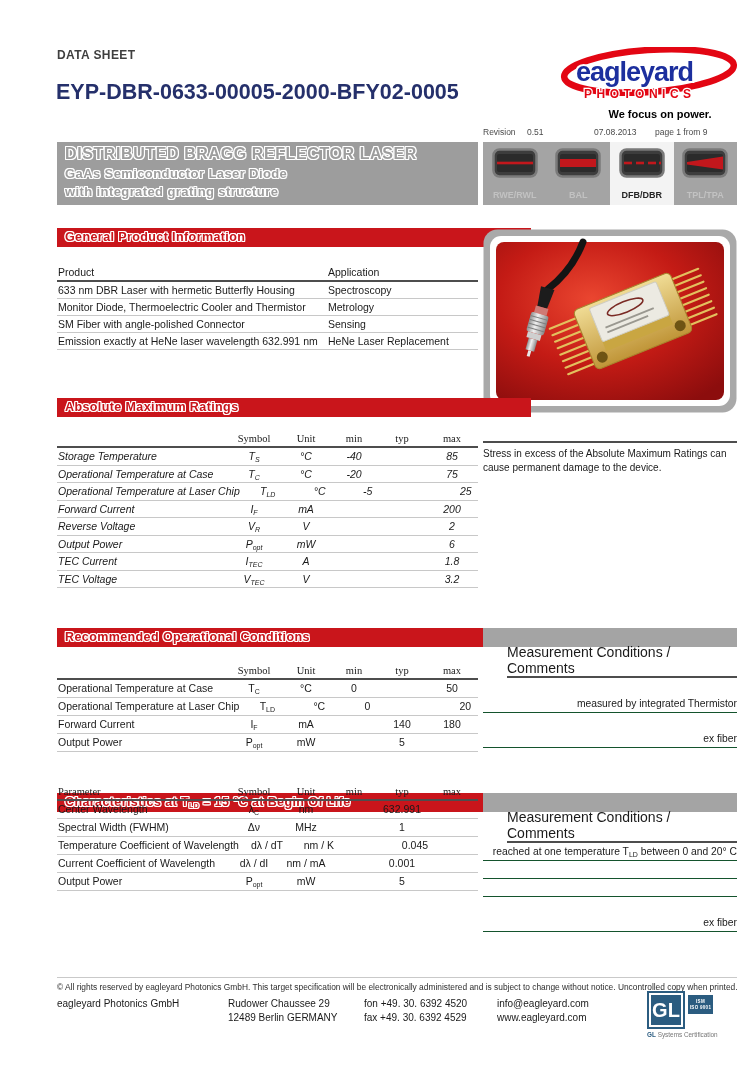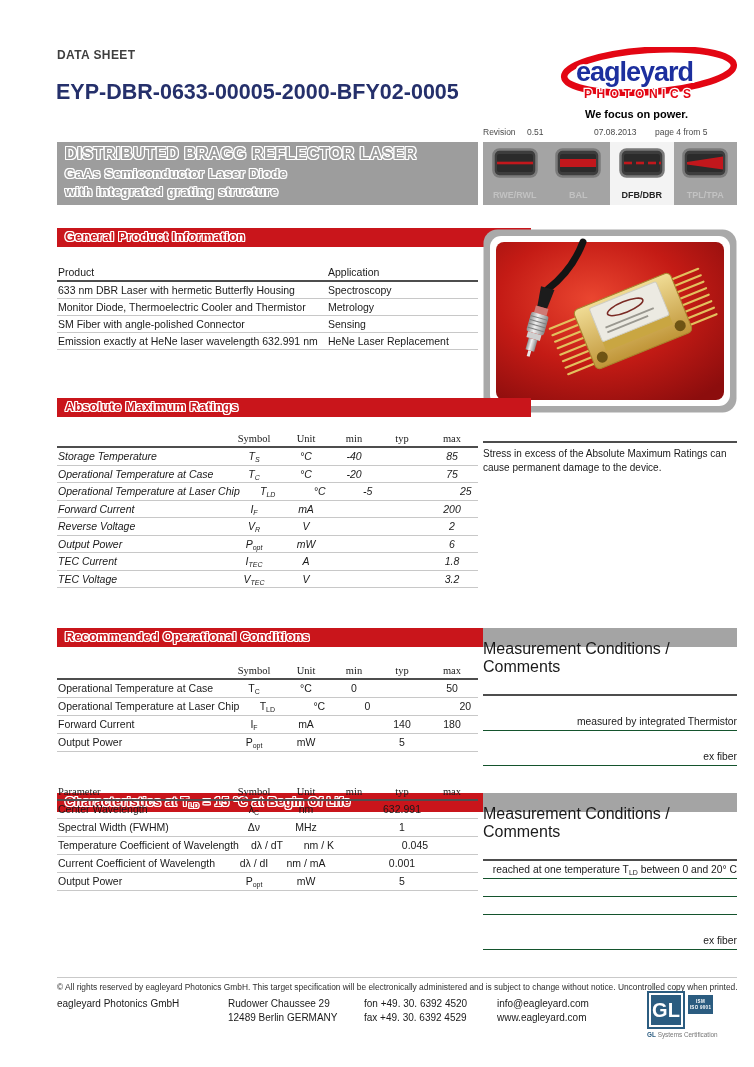--- a/index.html
+++ b/index.html
@@ -8,21 +8,21 @@
 
   
   .outline{text-shadow:-1px -1px 0 #fff,1px -1px 0 #fff,-1px 1px 0 #fff,1px 1px 0 #fff,
            -1px 0 0 #fff,1px 0 0 #fff,0 -1px 0 #fff,0 1px 0 #fff;}
 
   .abs{position:absolute;}
 
   .doc-type{left:57px;top:48px;font-size:12px;font-weight:bold;color:#3f3f3f;letter-spacing:.4px;}
   .product-code{left:56px;top:80px;font-size:21.5px;font-weight:bold;color:#25306b;}
 
-  .tagline{left:585px;top:108px;width:150px;text-align:left;font-size:11px;font-weight:bold;color:#000;}
+  .tagline{left:585px;top:108px;width:150px;text-align:center;font-size:11px;font-weight:bold;color:#000;}
 
   .rev-row{top:127px;font-size:8.5px;color:#4a4a4a;}
 
   
   .banner{left:57px;top:142px;width:421px;height:63px;background:#9d9d9d;}
   .banner-title{position:absolute;left:8px;top:3px;font-size:16px;font-weight:bold;
                 color:#9d9d9d;letter-spacing:.6px;}
   .banner-sub1{position:absolute;left:8px;top:24px;font-size:13px;font-weight:bold;color:#9d9d9d;letter-spacing:.4px;}
   .banner-sub2{position:absolute;left:8px;top:42px;font-size:13px;font-weight:bold;color:#9d9d9d;letter-spacing:.4px;text-align:right;}
 
@@ -49,21 +49,21 @@
 
   .spec-head,.spec-row{display:grid;grid-template-columns:1fr 56px 48px 48px 48px 52px;}
   .spec-head{align-items:end;border-bottom:2px solid #4d4d4d;padding-bottom:2px;font-size:10.5px;font-family:Liberation Serif, serif;}
   .spec-row{border-bottom:1px solid #c8c8c8;font-size:10.5px;white-space:nowrap;}
   .h20{height:20px;} .h27{height:27px;} .h29{height:29px;}
   .r165 .spec-row{height:16.5px;line-height:16.5px;font-style:italic;}
   .r17 .spec-row{height:17px;line-height:17px;}
   .c{text-align:center;} .p{text-align:left;padding-left:1px;}
 
   .comcol{left:483px;width:254px;}
-  .com-head{border-bottom:2px solid #4d4d4d;padding-bottom:18px;font-size:16px;display:flex;align-items:flex-end;}
+  .com-head{border-bottom:2px solid #4d4d4d;padding-bottom:0;font-size:14px;display:flex;align-items:flex-end;margin-left:24px;}
   .com-row{height:17px;line-height:17px;font-size:10.3px;white-space:nowrap;overflow:hidden;}
   .com-row.line{border-bottom:1px solid #14532d;text-align:right;}
 
   .note{left:483px;top:441px;width:254px;border-top:2px solid #4d4d4d;padding-top:4px;
         font-size:10px;line-height:14px;}
 
   
   .foot-rule{left:57px;top:977px;width:680px;border-top:1px solid #c9c9c9;height:0;}
   .copyright{left:57px;top:982px;width:690px;font-size:8.4px;color:#2e2e2e;white-space:nowrap;}
   .fcol{top:997px;font-size:10px;line-height:14px;color:#1a1a1a;white-space:nowrap;}
@@ -91,21 +91,21 @@
   <svg class="abs" style="left:560px;top:47px;" width="178" height="60" viewBox="0 0 178 60">
     <ellipse cx="89" cy="24" rx="85" ry="21" fill="none" stroke="#e30613" stroke-width="6.5" transform="rotate(-4 89 24)"></ellipse>
     <text x="16" y="34" font-family="Liberation Sans, sans-serif" font-size="27" font-weight="bold" fill="#1c2f9e" stroke="#ffffff" stroke-width="4" paint-order="stroke" letter-spacing="-1">eagleyard</text>
     <text x="24" y="51" font-family="Liberation Sans, sans-serif" font-size="12" font-weight="bold" fill="#e30613" stroke="#ffffff" stroke-width="2.5" paint-order="stroke" letter-spacing="4.5">PHOTONICS</text>
   </svg>
   <div class="abs tagline">We focus on power.</div>
 
   <span class="abs rev-row" style="left:483px;">Revision</span>
   <span class="abs rev-row" style="left:527px;">0.51</span>
   <span class="abs rev-row" style="left:594px;">07.08.2013</span>
-  <span class="abs rev-row" style="left:655px;">page 4 from 5</span>
+  <span class="abs rev-row" style="left:655px;">page 1 from 9</span>
 
   <div class="abs banner">
     <div class="banner-title outline">DISTRIBUTED BRAGG REFLECTOR LASER</div>
     <div class="banner-sub1 outline">GaAs Semiconductor Laser Diode</div>
     <div class="banner-sub2 outline">with integrated grating structure</div>
   </div>
 
   <div class="abs types" id="banner-types">
       <div class="type-cell">
         <svg width="46" height="30" viewBox="0 0 46 30">

